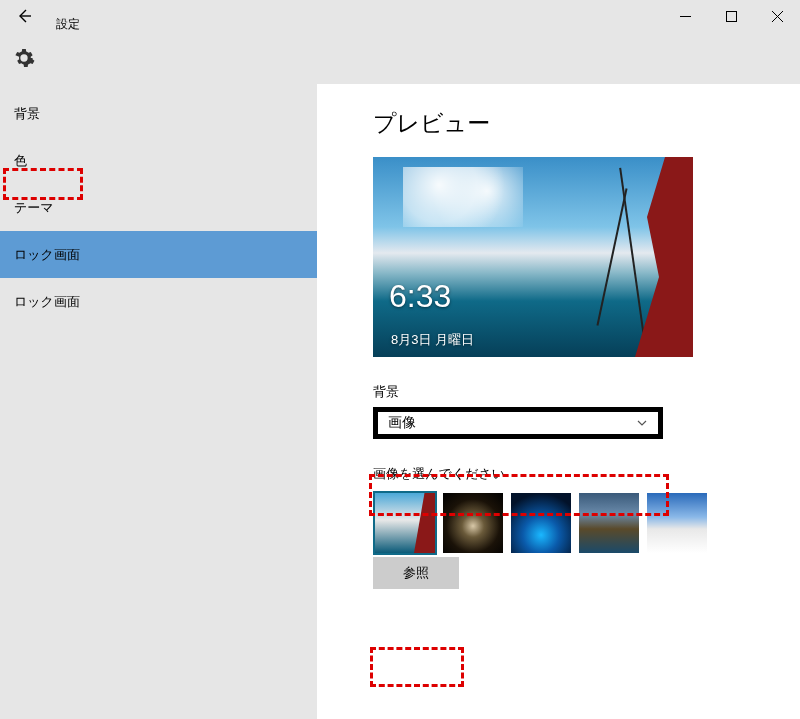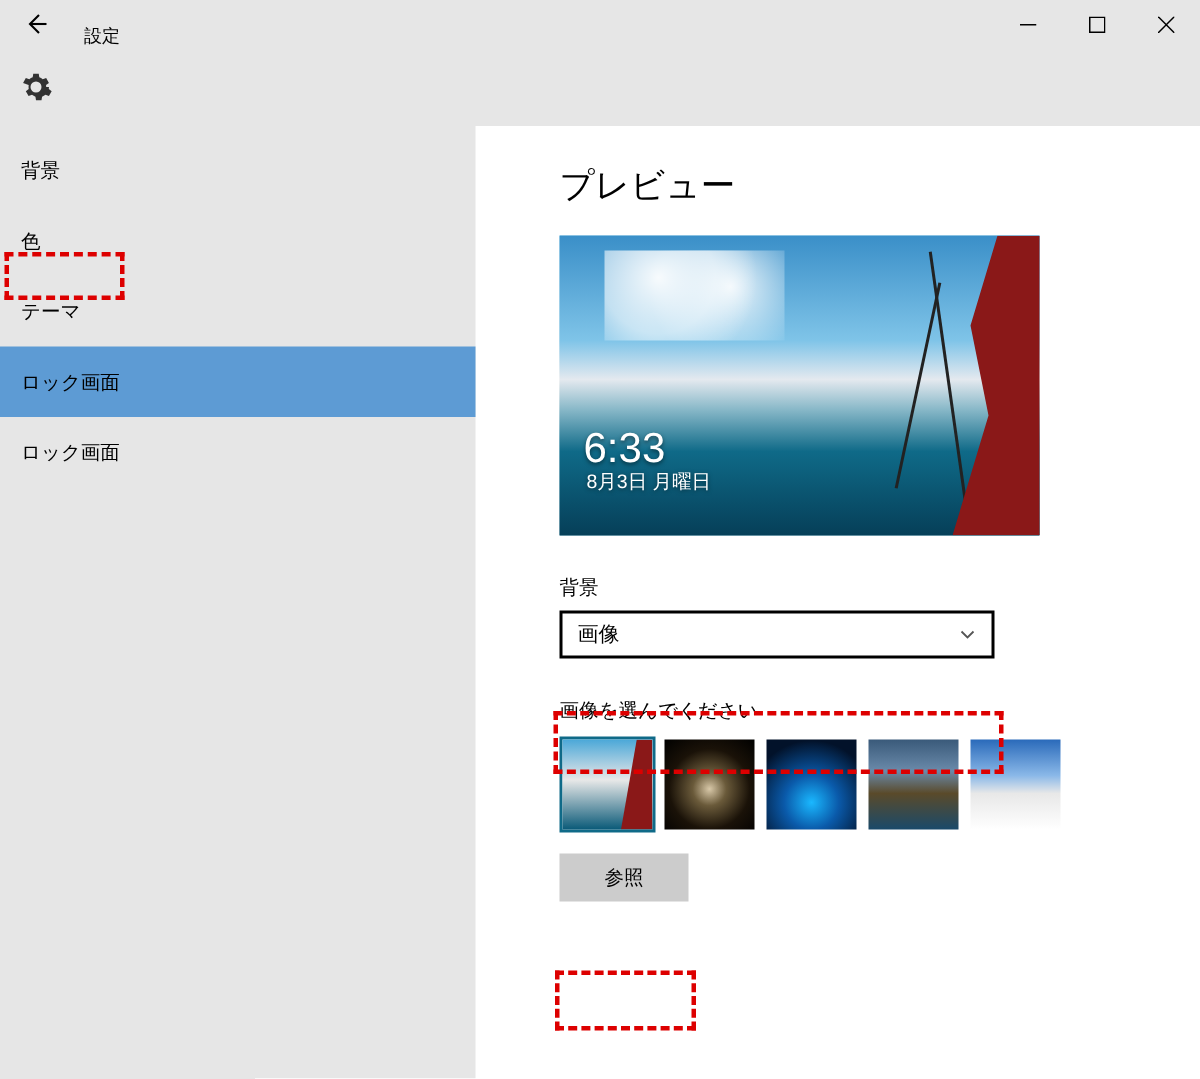--- a/index.html
+++ b/index.html
@@ -24,33 +24,33 @@
 
   .content { flex: 1; padding: 24px 40px 20px 56px; overflow: auto; }
   .content h2 { font-size: 23px; font-weight: 400; margin-bottom: 18px; }
 
   .preview { position: relative; width: 320px; height: 200px; background: linear-gradient(to bottom, #4ba8d8 0%, #6fb8db 35%, #e8e8e8 48%, #1a7a9a 68%, #0a5a78 100%); overflow: hidden; }
   .preview .sky { position:absolute; inset:0; background: linear-gradient(to bottom, #3a8fc8 0%, #7fc4e8 35%, #e4e9ef 48%, #88b8c8 58%, #0f6a88 72%, #063f58 100%); }
   .preview .cloud1 { position:absolute; top:10px; left:30px; width:120px; height:60px; background: radial-gradient(circle at 30% 30%, rgba(255,255,255,.95), rgba(255,255,255,.6) 40%, transparent 70%), radial-gradient(circle at 70% 40%, rgba(255,255,255,.9), transparent 60%); }
   .preview .wing { position:absolute; right:-20px; top:0; width:120px; height:200px; background:#8a1818; clip-path: polygon(60% 0, 100% 0, 100% 100%, 35% 100%, 55% 60%, 45% 30%); }
   .preview .strut1 { position:absolute; right:80px; top:30px; width:2px; height:140px; background:#222; transform: rotate(12deg); }
   .preview .strut2 { position:absolute; right:60px; top:10px; width:2px; height:170px; background:#222; transform: rotate(-8deg); }
-  .preview .time { position:absolute; left:16px; bottom:42px; color:#fff; font-size:28px; font-weight:300; text-shadow:0 1px 3px rgba(0,0,0,.5); }
-  .preview .date { position:absolute; left:18px; bottom:27px; color:#fff; font-size:13px; text-shadow:0 1px 3px rgba(0,0,0,.5); }
+  .preview .time { position:absolute; left:16px; bottom:42px; color:#fff; font-size:32px; font-weight:300; text-shadow:0 1px 3px rgba(0,0,0,.5); }
+  .preview .date { position:absolute; left:18px; bottom:8px; color:#fff; font-size:13px; text-shadow:0 1px 3px rgba(0,0,0,.5); }
 
   .section-label { font-size: 13px; margin-top: 26px; margin-bottom: 6px; }
-  .dropdown { width: 290px; height: 32px; border: 2px solid #000000; display: flex; align-items: center; padding: 0 10px; font-size: 14px; cursor: pointer; background:#fff; }
+  .dropdown { width: 290px; height: 32px; border: 5px solid #000000; display: flex; align-items: center; padding: 0 10px; font-size: 14px; cursor: pointer; background:#fff; }
   .dropdown .chev { margin-left: auto; }
 
   .thumbs { display: flex; gap: 4px; margin-top: 8px; }
   .thumb { width: 64px; height: 64px; cursor: pointer; border: 2px solid transparent; }
   .thumb.sel { border-color: #0f6a88; }
   .thumb .t { width:100%; height:100%; }
 
-  .browse { margin-top: 14px; width: 86px; height: 32px; background: #ccc; border: none; font-size: 13px; cursor: pointer; text-align: center; }
+  .browse { margin-top: 2px; width: 86px; height: 32px; background: #ccc; border: none; font-size: 13px; cursor: pointer; text-align: center; }
 
   .hint { position: absolute; border: 3px dashed #d00; pointer-events: none; z-index: 50; }
 
   svg { display: block; }
 </style>
 </head>
 <body>
 
 <div class="titlebar">
   <div class="back">

